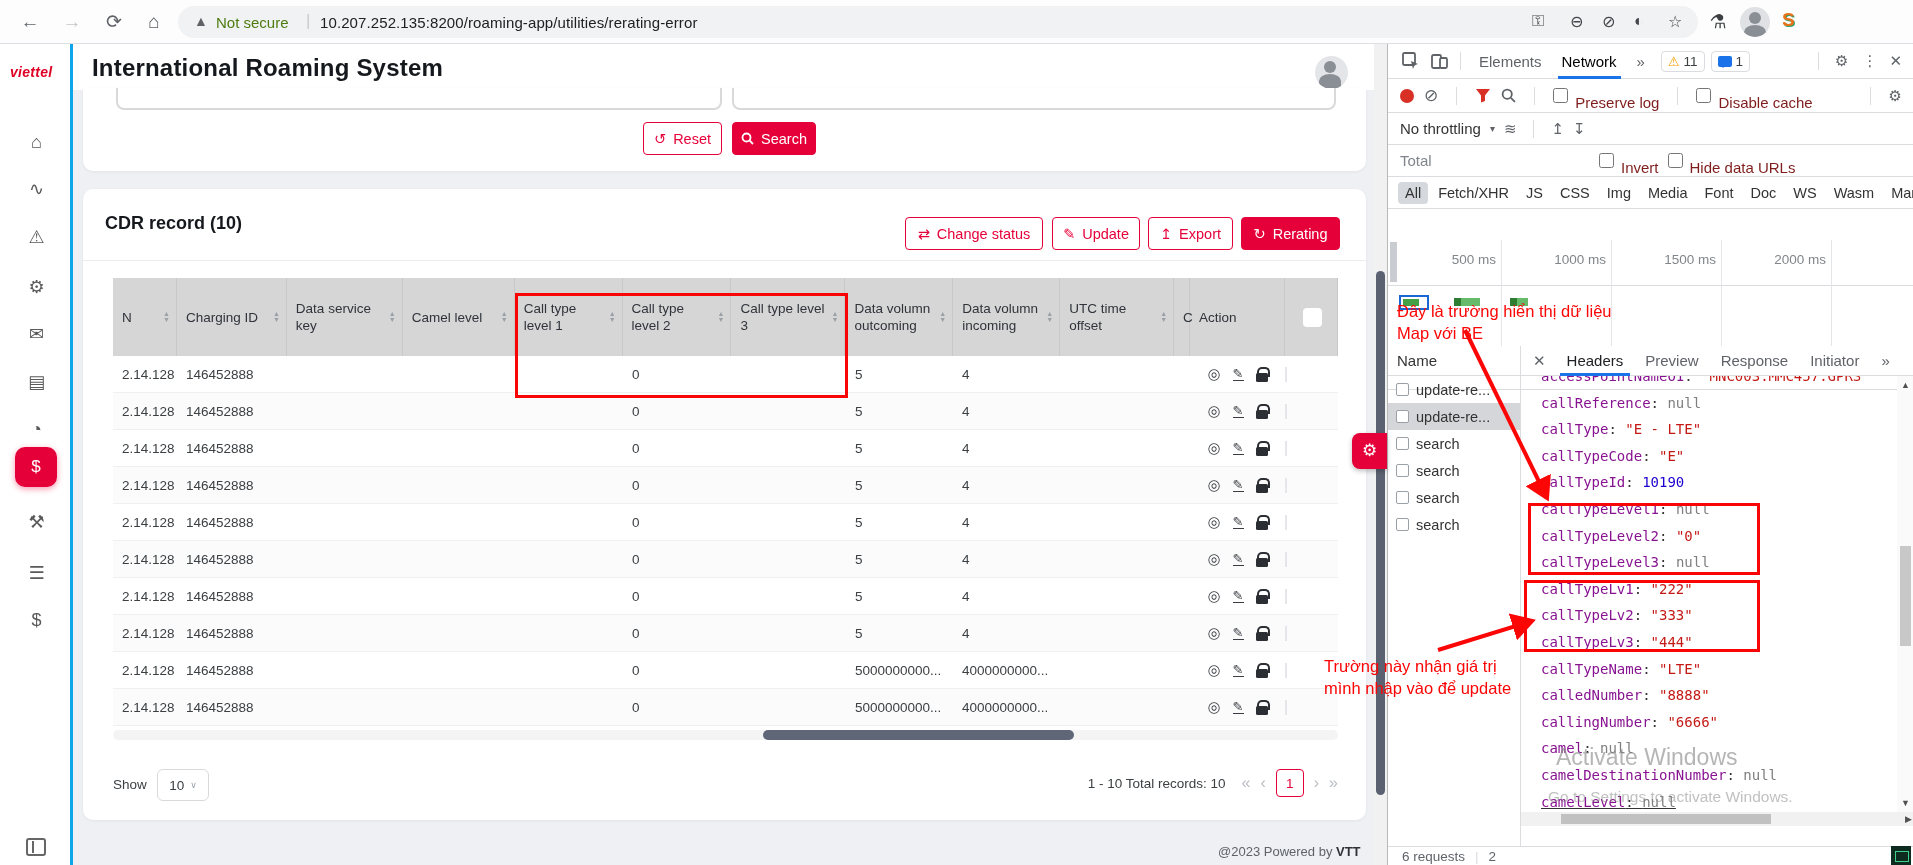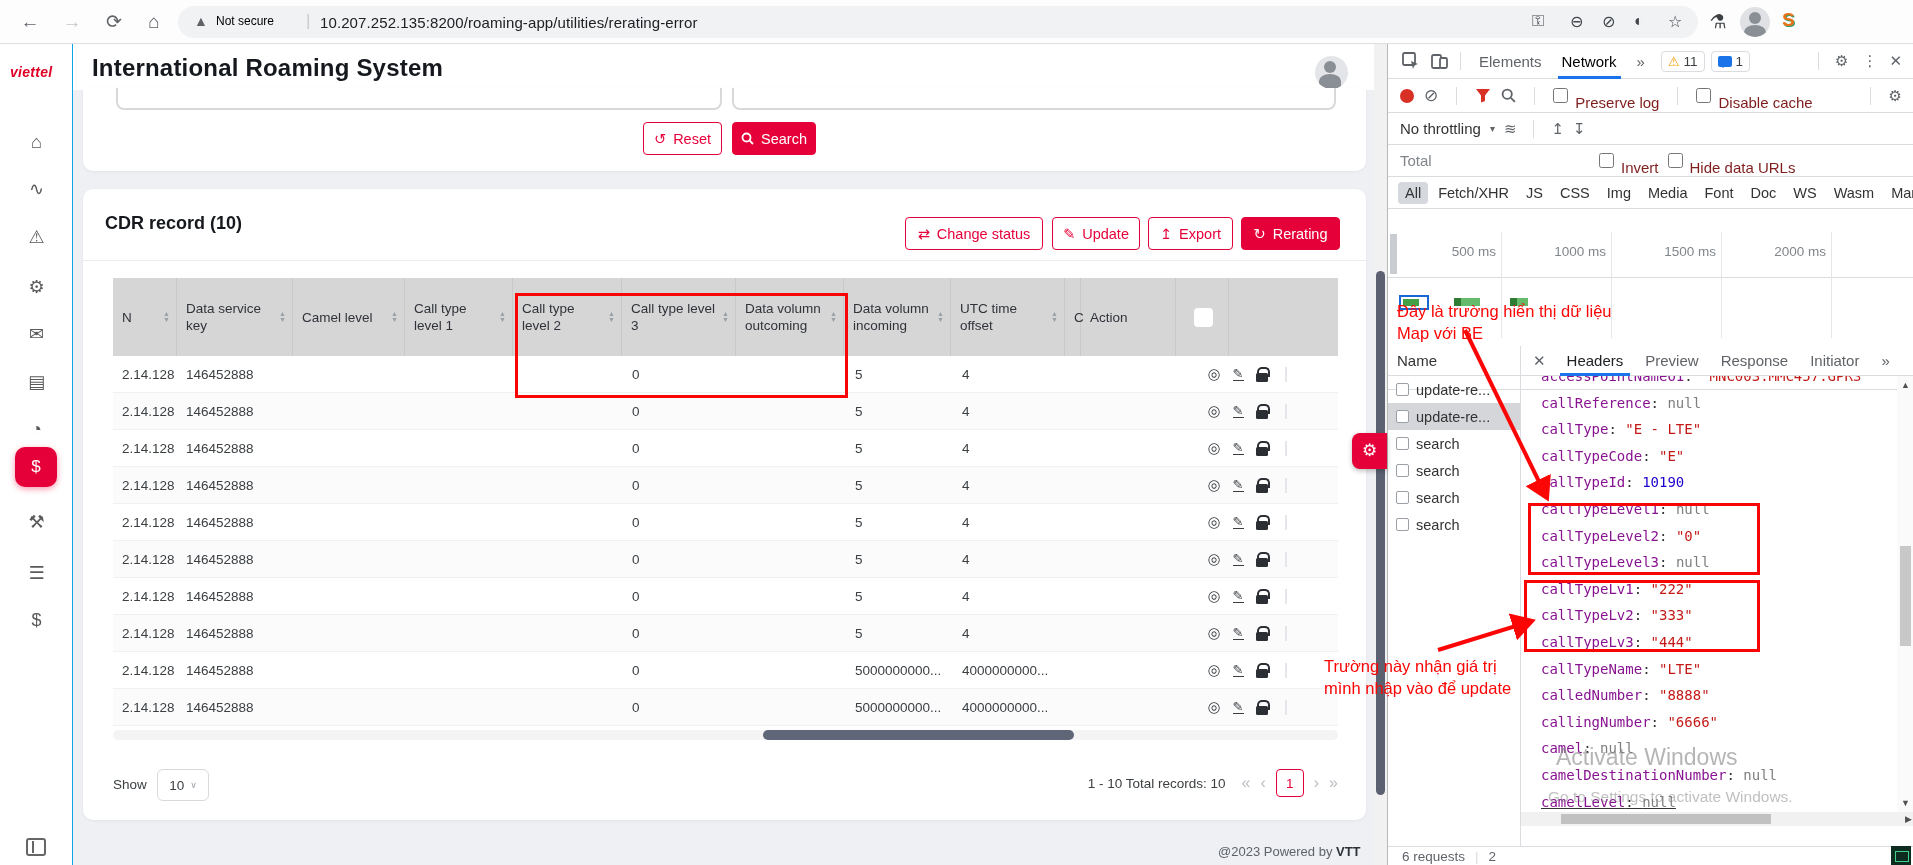--- a/index.html
+++ b/index.html
@@ -6,31 +6,31 @@
   html,body { width:1913px; height:865px; overflow:hidden; font-family:"Liberation Sans","DejaVu Sans",sans-serif; background:#fff; }
   #stage { position:relative; width:1913px; height:865px; overflow:hidden; }
   .abs { position:absolute; }
 
   
   #btoolbar { left:0; top:0; width:1913px; height:44px; background:#fdfdfd; border-bottom:1px solid #dcdfe3; }
   .bt-ic { position:absolute; top:8px; font-size:19px; color:#5f6368; width:28px; height:28px; text-align:center; line-height:28px; border-radius:50%; }
   .bt-ic.dis { color:#c3c6ca; }
   #addrbar { position:absolute; left:178px; top:6px; width:1520px; height:32px; background:#f0f2f4; border-radius:16px; }
   #addrbar .warn-tri { position:absolute; left:16px; top:7px; color:#5f6368; font-size:14px; }
-  #addr-notsecure { position:absolute; left:38px; top:8px; color:#000000; font-size:12px; }
+  #addr-notsecure { position:absolute; left:38px; top:8px; color:#4d7c0f; font-size:15px; }
   #addr-sep { position:absolute; left:128px; top:5px; color:#c8cbce; font-size:17px; }
   #addr-url { position:absolute; left:142px; top:8px; color:#202124; font-size:15px; letter-spacing:.1px; }
   .pill-ic { position:absolute; top:6px; color:#44474b; font-size:16px; }
   #av-circle { position:absolute; left:1740px; top:7px; width:30px; height:30px; border-radius:50%; background:#dfe1e5; overflow:hidden; }
   .person::before { content:''; position:absolute; left:9px; top:5px; width:12px; height:12px; border-radius:50%; background:#8a8f96; }
   .person::after  { content:''; position:absolute; left:4px; top:18px; width:22px; height:14px; border-radius:50% 50% 0 0; background:#8a8f96; }
   #ext-s { position:absolute; left:1782px; top:9px; font-size:19px; font-weight:bold; color:#e8731a; text-shadow:1px 1px 0 #2ea06c; }
 
   
-  #sidebar { left:0; top:44px; width:73px; height:821px; background:#fff; border-right:1px solid #0ea5e9; z-index:3; }
+  #sidebar { left:0; top:44px; width:73px; height:821px; background:#fff; border-right:3px solid #0ea5e9; z-index:3; }
   #brand { position:absolute; left:10px; top:20px; color:#e00025; font-weight:bold; font-style:italic; font-size:14px; letter-spacing:.3px; }
   .side-ic { position:absolute; left:0; width:73px; text-align:center; color:#5a5a5a; font-size:18px; }
   .side-fab { position:absolute; left:15px; width:42px; height:40px; background:#e60039; border-radius:10px; color:#fff; text-align:center; line-height:40px; font-size:17px; box-shadow:0 2px 6px rgba(230,0,57,.4); }
   #collapse-btn { position:absolute; left:26px; top:794px; width:20px; height:18px; border:2px solid #666; border-radius:3px; }
   #collapse-btn::before { content:''; position:absolute; left:4px; top:1px; width:2px; height:12px; background:#666; }
 
   
   #appbg { left:73px; top:44px; width:1314px; height:821px; background:#eef0f3; }
   #appheader { left:73px; top:44px; width:1314px; height:46px; background:#fff; }
   #app-title { left:92px; top:54px; font-size:24px; font-weight:bold; color:#15181d; letter-spacing:.2px; }
@@ -103,21 +103,21 @@
   .cb.checked::after { content:''; position:absolute; left:4px; top:1px; width:4px; height:8px; border:solid #fff; border-width:0 2px 2px 0; transform:rotate(40deg); }
   .cb-label { margin-left:7px; color:#7f1d1d;margin-top:13px; }
   #dt-throttle { top:69px; height:32px; padding-left:12px; gap:9px; }
   #dt-filter { top:101px; height:32px; padding-left:12px; gap:9px; }
   #filter-ph { color:#80868b; width:190px; }
   #dt-chips { top:133px; height:32px; padding-left:10px; gap:3px; overflow:hidden; white-space:nowrap; }
   .chip { padding:3px 7px; border-radius:4px; color:#333; font-size:14.5px; flex:0 0 auto; }
   .chip.active { background:#d5d8dc; }
   #dt-reqfilters { top:165px; height:31px; padding-left:12px; gap:16px; }
   .rf { display:flex; align-items:center; }
-  #dt-timeline { top:188px; height:46px; }
+  #dt-timeline { top:196px; height:46px; }
   .tl-grid { position:absolute; top:0; width:1px; height:106px; background:#e4e6e8; }
   .tl-label { position:absolute; top:12px; font-size:13.5px; color:#80868b; transform:translateX(-100%); padding-right:5px; }
   #tl-leftbar { position:absolute; left:2px; top:2px; width:7px; height:40px; background:#c9cdd1; }
   #dt-waterfall { top:242px; height:104px; border-bottom:1px solid #dadce0; position:absolute; left:0; width:526px; }
   .wbar-sel { position:absolute; left:11px; top:9px; width:30px; height:15px; border:2px solid #1967d2; background:#fff; }
   .wbar-sel i { position:absolute; left:2px; top:2px; width:16px; height:7px; background:#43a047; }
   .wbar { position:absolute; top:12px; height:8px; background:#66bb6a; }
   .wbar i { position:absolute; left:0; top:0; width:7px; height:8px; background:#2e7d32; }
 
   
@@ -249,20 +249,27 @@
 
     <div class="abs" id="tbl">
       <div id="thead">
           <div class="th" style="width: 64px;">
             <span>N</span>
             <span class="sort">
               <i>▲</i>
               <i>▼</i>
             </span>
           </div>
+          <div class="th" style="width: 110px;">
+            <span>Charging ID</span>
+            <span class="sort">
+              <i>▲</i>
+              <i>▼</i>
+            </span>
+          </div>
           <div class="th" style="width: 116px;">
             <span>Data service key</span>
             <span class="sort">
               <i>▲</i>
               <i>▼</i>
             </span>
           </div>
           <div class="th" style="width: 112px;">
             <span>Camel level</span>
             <span class="sort">

